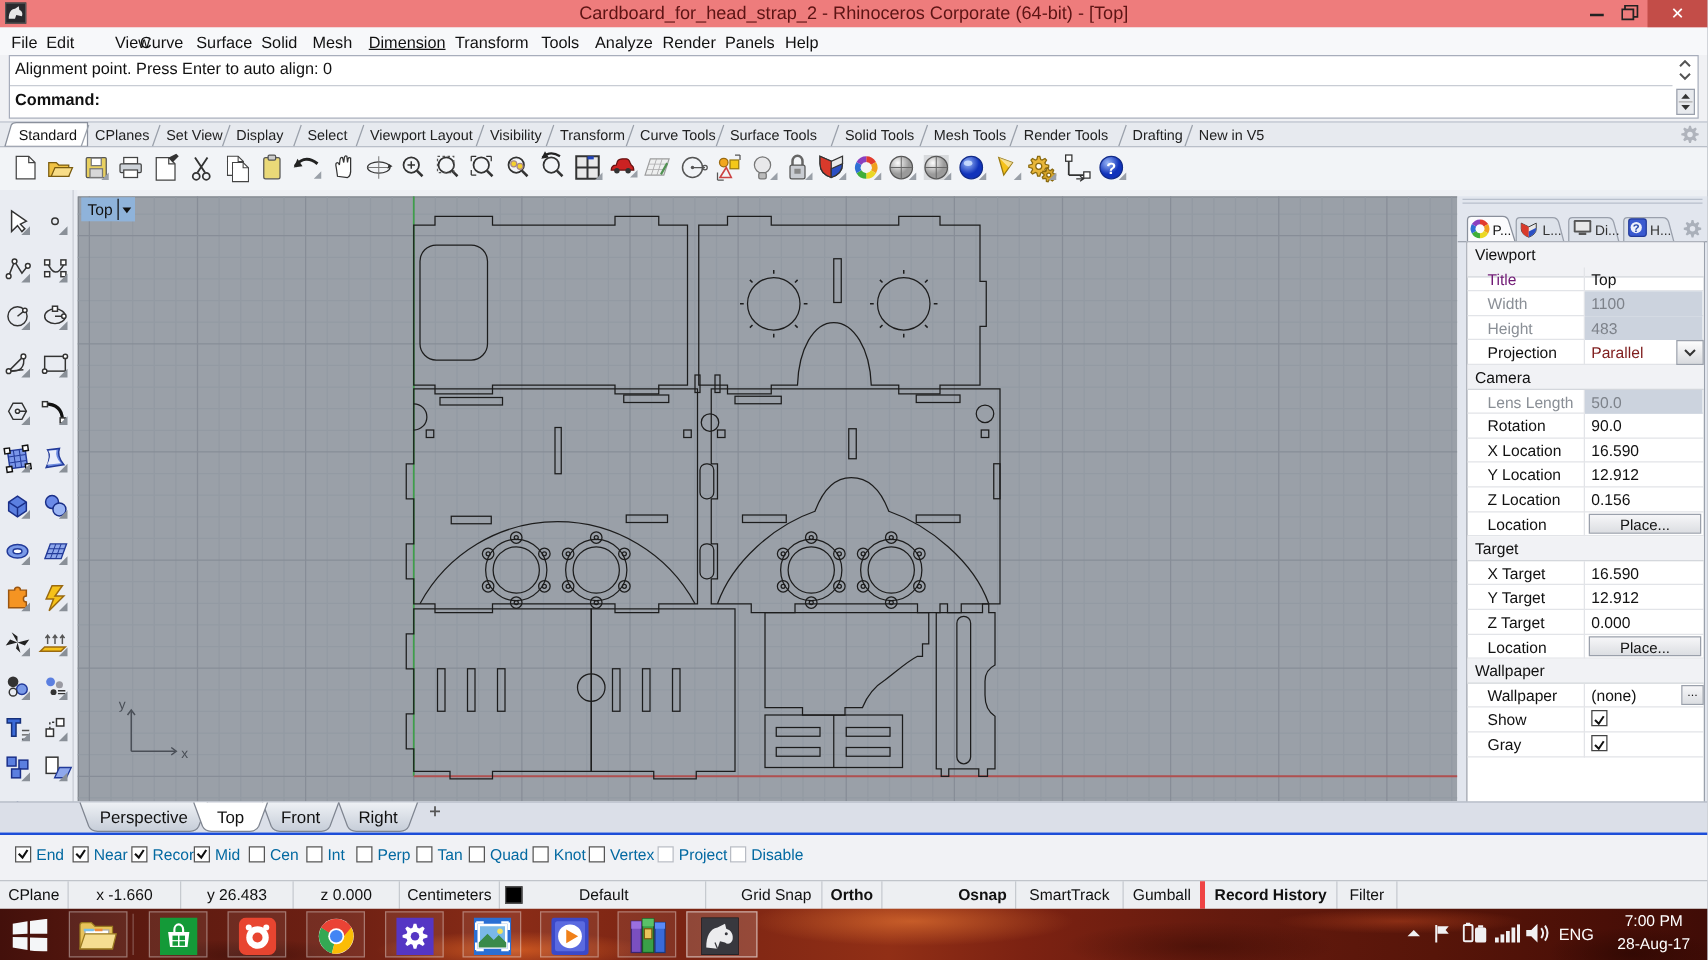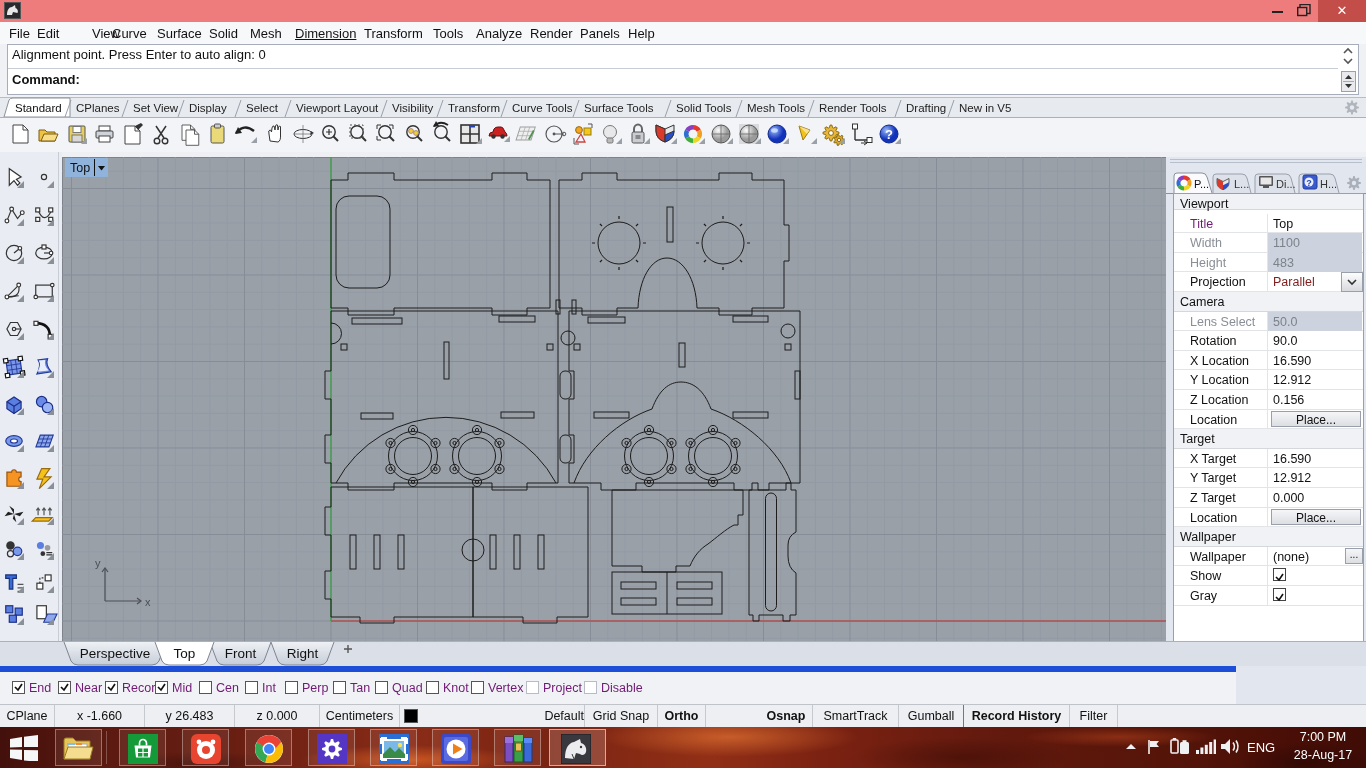--- a/index.html
+++ b/index.html
@@ -5,20 +5,21 @@
 .abs{position:absolute;}
 body{position:relative;background:#eef0f4;}
 </style></head><body>
 
 <div class="abs" style="left:0;top:0;width:1366px;height:22px;background:#ee7c7c;">
  <div class="abs" style="left:4px;top:2px;width:17px;height:17px;background:#2a2a2e;border:1px solid #555;">
   <svg width="15" height="15">
         <path d="M2,12 C2,7 4,4 7,4 L10,2 L10.5,5 C12.5,5.5 13.5,8 12.5,10 L8,9 L7,12 Z" fill="#e8e8e8"></path>
       </svg>
  </div>
+ <div class="abs" style="left:0;top:3px;width:1366px;text-align:center;font-size:14.5px;color:#5c1414;">Cardboard_for_head_strap_2 - Rhinoceros Corporate (64-bit) - [Top]</div>
  <div class="abs" style="left:1272px;top:11px;width:11px;height:2px;background:#222;"></div>
  <svg class="abs" style="left:1297px;top:4px;" width="14" height="13">
    <rect x="3" y="0.5" width="10" height="9" fill="none" stroke="#222" stroke-width="1.4"></rect>
    <rect x="0.7" y="3.5" width="9" height="8" fill="#ee7c7c" stroke="#222" stroke-width="1.4"></rect>
  </svg>
  <div class="abs" style="left:1318px;top:0;width:48px;height:22px;background:#c34d48;color:#fff;text-align:center;font-size:13px;line-height:21px;">✕</div>
 </div>
 
 <div class="abs" style="left:0;top:22px;width:1366px;height:22px;background:#f7f8fa;font-size:13px;color:#111;">
     <span class="abs" style="left:9px;top:4px;">File</span>
@@ -635,21 +636,21 @@
       </g>
       <text x="154" y="24" font-size="11" fill="#333">H...</text>
       <g>
         <path d="M194.96,18.25 L194.96,19.75 L192.61,20.35 L192.21,21.30 L193.45,23.39 L192.39,24.45 L190.30,23.21 L189.35,23.61 L188.75,25.96 L187.25,25.96 L186.65,23.61 L185.70,23.21 L183.61,24.45 L182.55,23.39 L183.79,21.30 L183.39,20.35 L181.04,19.75 L181.04,18.25 L183.39,17.65 L183.79,16.70 L182.55,14.61 L183.61,13.55 L185.70,14.79 L186.65,14.39 L187.25,12.04 L188.75,12.04 L189.35,14.39 L190.30,14.79 L192.39,13.55 L193.45,14.61 L192.21,16.70 L192.61,17.65 Z" fill="#aab0ba"></path>
         <circle cx="188" cy="19" r="2.2" fill="#e2e6ee"></circle>
       </g>
       <line x1="0" y1="29.5" x2="8" y2="29.5" stroke="#8a909c"></line>
       <line x1="46" y1="29.5" x2="200" y2="29.5" stroke="#8a909c"></line>
     </svg>
     <div class="abs" style="left:7px;top:36px;width:191px;height:470px;background:#fff;border:1px solid #9aa0ab;"></div>
-    <div class="abs" style="left:8px;top:37.0px;width:189px;height:16px;background:#f1f2f5;border-bottom:1px solid #d4d7dc;font-size:12.5px;color:#111;padding:3px 0 0 6px;">Viewport</div>
+    <div class="abs" style="left:8px;top:37.0px;width:189px;height:28px;background:#f1f2f5;border-bottom:1px solid #d4d7dc;font-size:12.5px;color:#111;padding:3px 0 0 6px;">Viewport</div>
     <div class="abs" style="left:8px;top:56.6px;width:189px;height:19.6px;border-bottom:1px solid #e2e4e8;"></div>
     <div class="abs" style="left:101px;top:56.6px;width:1px;height:19.6px;background:#e2e4e8;"></div>
     <div class="abs" style="left:24px;top:59.6px;font-size:12.5px;color:#701a75;">Title</div>
     <div class="abs" style="left:107px;top:59.6px;font-size:12.5px;color:#111;">Top</div>
     <div class="abs" style="left:8px;top:76.2px;width:189px;height:19.6px;border-bottom:1px solid #e2e4e8;"></div>
     <div class="abs" style="left:101px;top:76.2px;width:1px;height:19.6px;background:#e2e4e8;"></div>
     <div class="abs" style="left:102px;top:76.2px;width:94px;height:19.6px;background:#ccd3de;"></div>
     <div class="abs" style="left:24px;top:79.2px;font-size:12.5px;color:#8a8f96;">Width</div>
     <div class="abs" style="left:107px;top:79.2px;font-size:12.5px;color:#7d828a;">1100</div>
     <div class="abs" style="left:8px;top:95.8px;width:189px;height:19.6px;border-bottom:1px solid #e2e4e8;"></div>
@@ -661,21 +662,21 @@
     <div class="abs" style="left:101px;top:115.4px;width:1px;height:19.6px;background:#e2e4e8;"></div>
     <div class="abs" style="left:24px;top:118.4px;font-size:12.5px;color:#111;">Projection</div>
     <div class="abs" style="left:107px;top:118.4px;font-size:12.5px;color:#7f1d1d;">Parallel</div>
     <div class="abs" style="left:175px;top:115.4px;width:22px;height:19.6px;background:linear-gradient(#fdfdfd,#d8dade);border:1px solid #9aa0ab;"><svg width="20" height="18">
         <path d="M6,7 l4,4 l4,-4" fill="none" stroke="#333" stroke-width="1.6"></path>
       </svg></div>
     <div class="abs" style="left:8px;top:135.0px;width:189px;height:19.6px;background:#f1f2f5;border-bottom:1px solid #d4d7dc;font-size:12.5px;color:#111;padding:3px 0 0 6px;">Camera</div>
     <div class="abs" style="left:8px;top:154.6px;width:189px;height:19.6px;border-bottom:1px solid #e2e4e8;"></div>
     <div class="abs" style="left:101px;top:154.6px;width:1px;height:19.6px;background:#e2e4e8;"></div>
     <div class="abs" style="left:102px;top:154.6px;width:94px;height:19.6px;background:#ccd3de;"></div>
-    <div class="abs" style="left:24px;top:157.6px;font-size:12.5px;color:#8a8f96;">Lens Select</div>
+    <div class="abs" style="left:24px;top:157.6px;font-size:12.5px;color:#8a8f96;">Lens Length</div>
     <div class="abs" style="left:107px;top:157.6px;font-size:12.5px;color:#7d828a;">50.0</div>
     <div class="abs" style="left:8px;top:174.2px;width:189px;height:19.6px;border-bottom:1px solid #e2e4e8;"></div>
     <div class="abs" style="left:101px;top:174.2px;width:1px;height:19.6px;background:#e2e4e8;"></div>
     <div class="abs" style="left:24px;top:177.2px;font-size:12.5px;color:#111;">Rotation</div>
     <div class="abs" style="left:107px;top:177.2px;font-size:12.5px;color:#111;">90.0</div>
     <div class="abs" style="left:8px;top:193.8px;width:189px;height:19.6px;border-bottom:1px solid #e2e4e8;"></div>
     <div class="abs" style="left:101px;top:193.8px;width:1px;height:19.6px;background:#e2e4e8;"></div>
     <div class="abs" style="left:24px;top:196.8px;font-size:12.5px;color:#111;">X Location</div>
     <div class="abs" style="left:107px;top:196.8px;font-size:12.5px;color:#111;">16.590</div>
     <div class="abs" style="left:8px;top:213.4px;width:189px;height:19.6px;border-bottom:1px solid #e2e4e8;"></div>
@@ -738,21 +739,21 @@
     <path d="M64,1 L71,20 Q73,24 78,24 L152,24 Q157,24 159,20 L166,1" fill="url(#vtg)" stroke="#7f8590"></path>
     <text x="115.0" y="17" text-anchor="middle" font-size="13.5" fill="#111">Perspective</text>
     <path d="M210,1 L217,20 Q219,24 224,24 L257,24 Q262,24 264,20 L271,1" fill="url(#vtg)" stroke="#7f8590"></path>
     <text x="240.5" y="17" text-anchor="middle" font-size="13.5" fill="#111">Front</text>
     <path d="M271,1 L278,20 Q280,24 285,24 L320,24 Q325,24 327,20 L334,1" fill="url(#vtg)" stroke="#7f8590"></path>
     <text x="302.5" y="17" text-anchor="middle" font-size="13.5" fill="#111">Right</text>
     <path d="M155,1 L162,20 Q164,24 169,24 L200,24 Q205,24 207,20 L214,1" fill="#fff" stroke="#7f8590"></path>
     <text x="184.5" y="17" text-anchor="middle" font-size="13.5" fill="#111">Top</text>
     <path d="M344,8 h8 m-4,-4 v8" stroke="#555" stroke-width="1.4" fill="none"></path>
   </svg>
-<div class="abs" style="left:0;top:666px;width:1236px;height:38px;background:#f1f2f5;border-top:6px solid #1d4ed8;font-size:12.5px;color:#701a75;">
+<div class="abs" style="left:0;top:666px;width:1366px;height:38px;background:#f1f2f5;border-top:2px solid #1d4ed8;font-size:12.5px;color:#0369a1;">
     <div class="abs" style="left:12px;top:9px;width:13px;height:13px;border:1px solid #555;background:#fff;">
       <svg width="11" height="11" style="position:absolute;left:0px;top:0px">
         <path d="M2,5 l3,3 l4,-6" fill="none" stroke="#111" stroke-width="1.7"></path>
       </svg>
     </div>
     <div class="abs" style="left:29px;top:9px;">End</div>
     <div class="abs" style="left:58px;top:9px;width:13px;height:13px;border:1px solid #555;background:#fff;">
       <svg width="11" height="11" style="position:absolute;left:0px;top:0px">
         <path d="M2,5 l3,3 l4,-6" fill="none" stroke="#111" stroke-width="1.7"></path>
       </svg>
@@ -788,27 +789,27 @@
     <div class="abs" style="left:543px;top:9px;">Project</div>
     <div class="abs" style="left:584px;top:9px;width:13px;height:13px;border:1px solid #b8bcc4;background:#fff;"></div>
     <div class="abs" style="left:601px;top:9px;">Disable</div>
   </div>
 <div class="abs" style="left:0;top:704px;width:1366px;height:23px;background:#edeff2;border-top:1px solid #c0c4ca;font-size:12.5px;color:#111;">
     <div class="abs" style="left:0px;top:0;width:55px;height:22px;border-right:1px solid #c6cacf;text-align:center;font-weight:normal;line-height:22px;">CPlane</div>
     <div class="abs" style="left:55px;top:0;width:90px;height:22px;border-right:1px solid #c6cacf;text-align:center;font-weight:normal;line-height:22px;">x -1.660</div>
     <div class="abs" style="left:145px;top:0;width:90px;height:22px;border-right:1px solid #c6cacf;text-align:center;font-weight:normal;line-height:22px;">y 26.483</div>
     <div class="abs" style="left:235px;top:0;width:85px;height:22px;border-right:1px solid #c6cacf;text-align:center;font-weight:normal;line-height:22px;">z 0.000</div>
     <div class="abs" style="left:320px;top:0;width:80px;height:22px;border-right:1px solid #c6cacf;text-align:center;font-weight:normal;line-height:22px;">Centimeters</div>
-    <div class="abs" style="left:400px;top:0;width:185px;height:22px;border-right:1px solid #c6cacf;text-align:right;padding-left:22px;font-weight:normal;line-height:22px;">Default</div>
+    <div class="abs" style="left:380px;top:0;width:185px;height:22px;border-right:1px solid #c6cacf;text-align:center;padding-left:22px;font-weight:normal;line-height:22px;">Default</div>
     <div class="abs" style="left:585px;top:0;width:73px;height:22px;border-right:1px solid #c6cacf;text-align:center;font-weight:normal;line-height:22px;">Grid Snap</div>
     <div class="abs" style="left:658px;top:0;width:48px;height:22px;border-right:1px solid #c6cacf;text-align:center;font-weight:bold;line-height:22px;">Ortho</div>
     <div class="abs" style="left:706px;top:0;width:54px;height:22px;border-right:1px solid #c6cacf;text-align:center;font-weight:normal;line-height:22px;margin-top:40px;">Planar</div>
     <div class="abs" style="left:760px;top:0;width:53px;height:22px;border-right:1px solid #c6cacf;text-align:center;font-weight:bold;line-height:22px;">Osnap</div>
     <div class="abs" style="left:813px;top:0;width:86px;height:22px;border-right:1px solid #c6cacf;text-align:center;font-weight:normal;line-height:22px;">SmartTrack</div>
-    <div class="abs" style="left:899px;top:0;width:65px;height:22px;border-right:1px solid #ef4444;text-align:center;font-weight:normal;line-height:22px;">Gumball</div>
+    <div class="abs" style="left:899px;top:0;width:65px;height:22px;border-right:4px solid #ef4444;text-align:center;font-weight:normal;line-height:22px;">Gumball</div>
     <div class="abs" style="left:964px;top:0;width:106px;height:22px;border-right:1px solid #c6cacf;text-align:center;font-weight:bold;line-height:22px;">Record History</div>
     <div class="abs" style="left:1070px;top:0;width:48px;height:22px;border-right:1px solid #c6cacf;text-align:center;font-weight:normal;line-height:22px;">Filter</div>
     <div class="abs" style="left:404px;top:4px;width:14px;height:14px;background:#000;border:1px solid #555;"></div>
   </div>
 <div class="abs" style="left:0;top:727px;width:1366px;height:41px;background:linear-gradient(90deg,#43100b 0%,#5c1a10 8%,#6e2013 20%,#8a2c17 30%,#7a2413 40%,#912f16 52%,#7c2212 60%,#641a0e 72%,#571509 84%,#4a0f07 94%,#400c06 100%);overflow:hidden;">
     <div class="abs" style="left:300px;top:18px;width:220px;height:30px;background:radial-gradient(ellipse at center,rgba(255,120,40,0.55),rgba(255,120,40,0) 70%);"></div>
     <div class="abs" style="left:120px;top:24px;width:160px;height:26px;background:radial-gradient(ellipse at center,rgba(20,0,0,0.35),rgba(20,0,0,0) 70%);"></div>
     <div class="abs" style="left:850px;top:10px;width:220px;height:40px;background:radial-gradient(ellipse at center,rgba(40,5,0,0.4),rgba(40,5,0,0) 70%);"></div>
     <div class="abs" style="left:1240px;top:16px;width:130px;height:40px;background:radial-gradient(ellipse at center,rgba(30,4,0,0.5),rgba(30,4,0,0) 75%);"></div>
     <div class="abs" style="left:600px;top:-10px;width:260px;height:40px;background:radial-gradient(ellipse at center,rgba(255,140,60,0.5),rgba(255,140,60,0) 70%);"></div>

